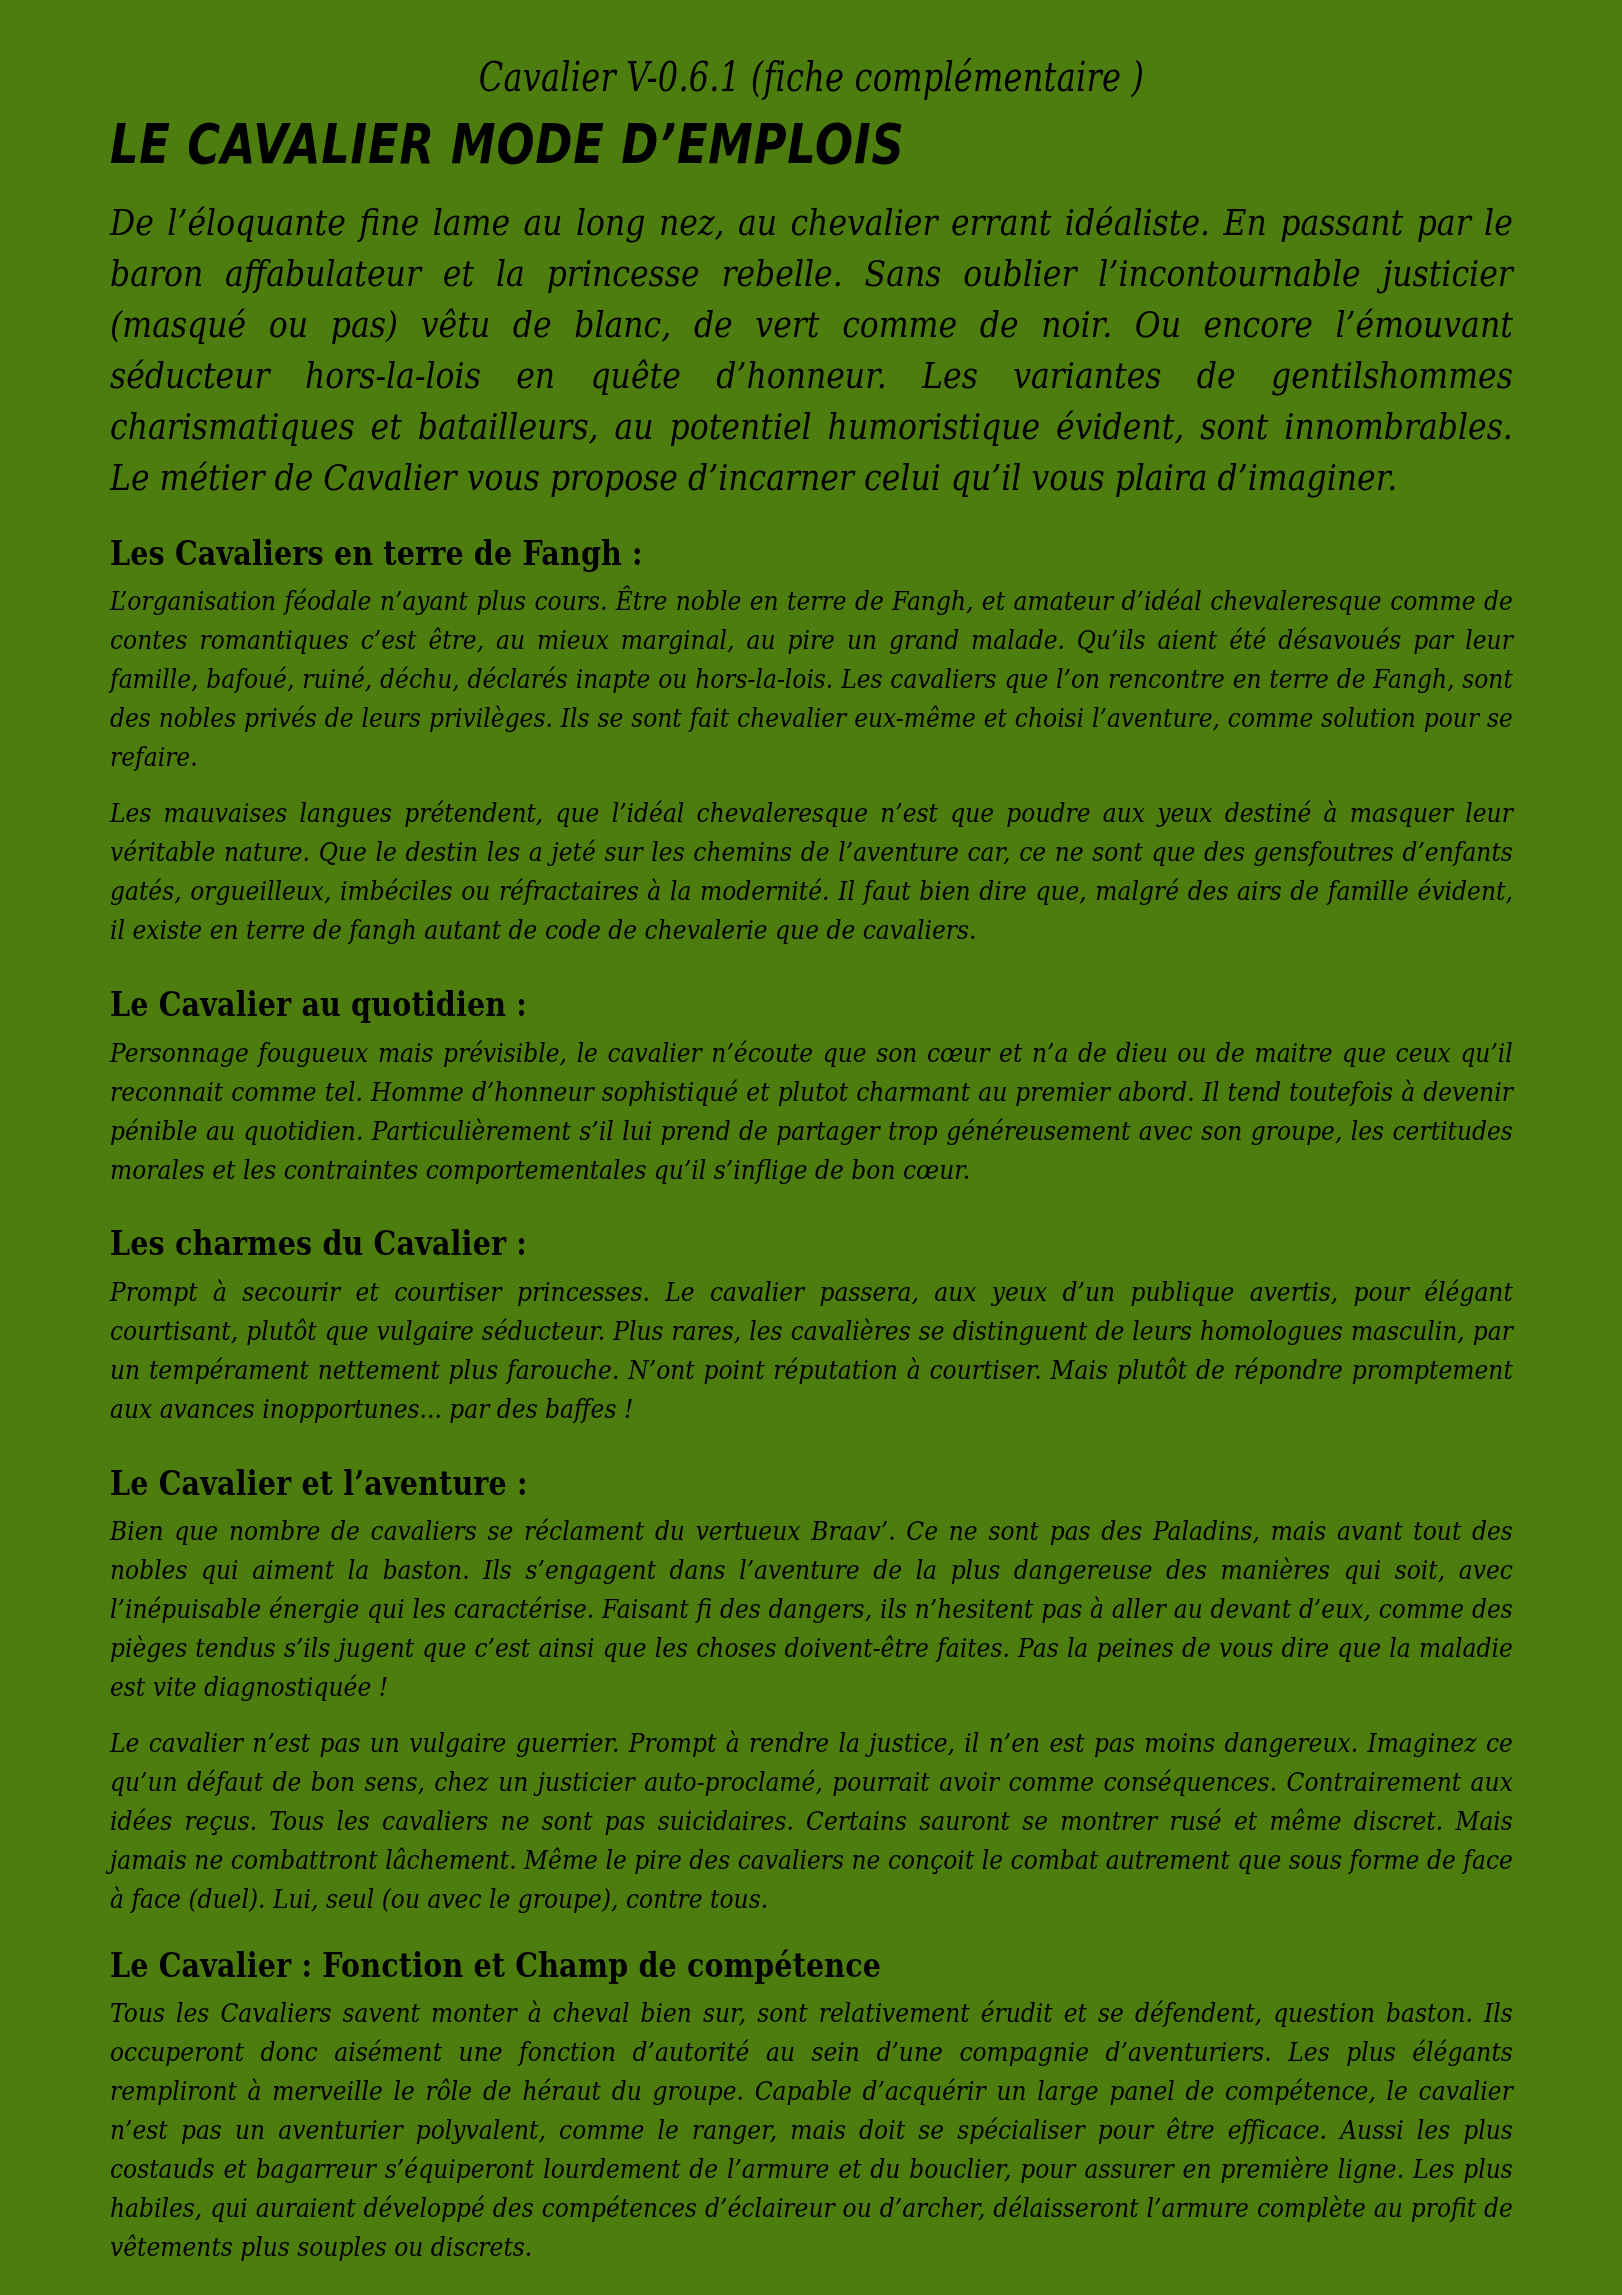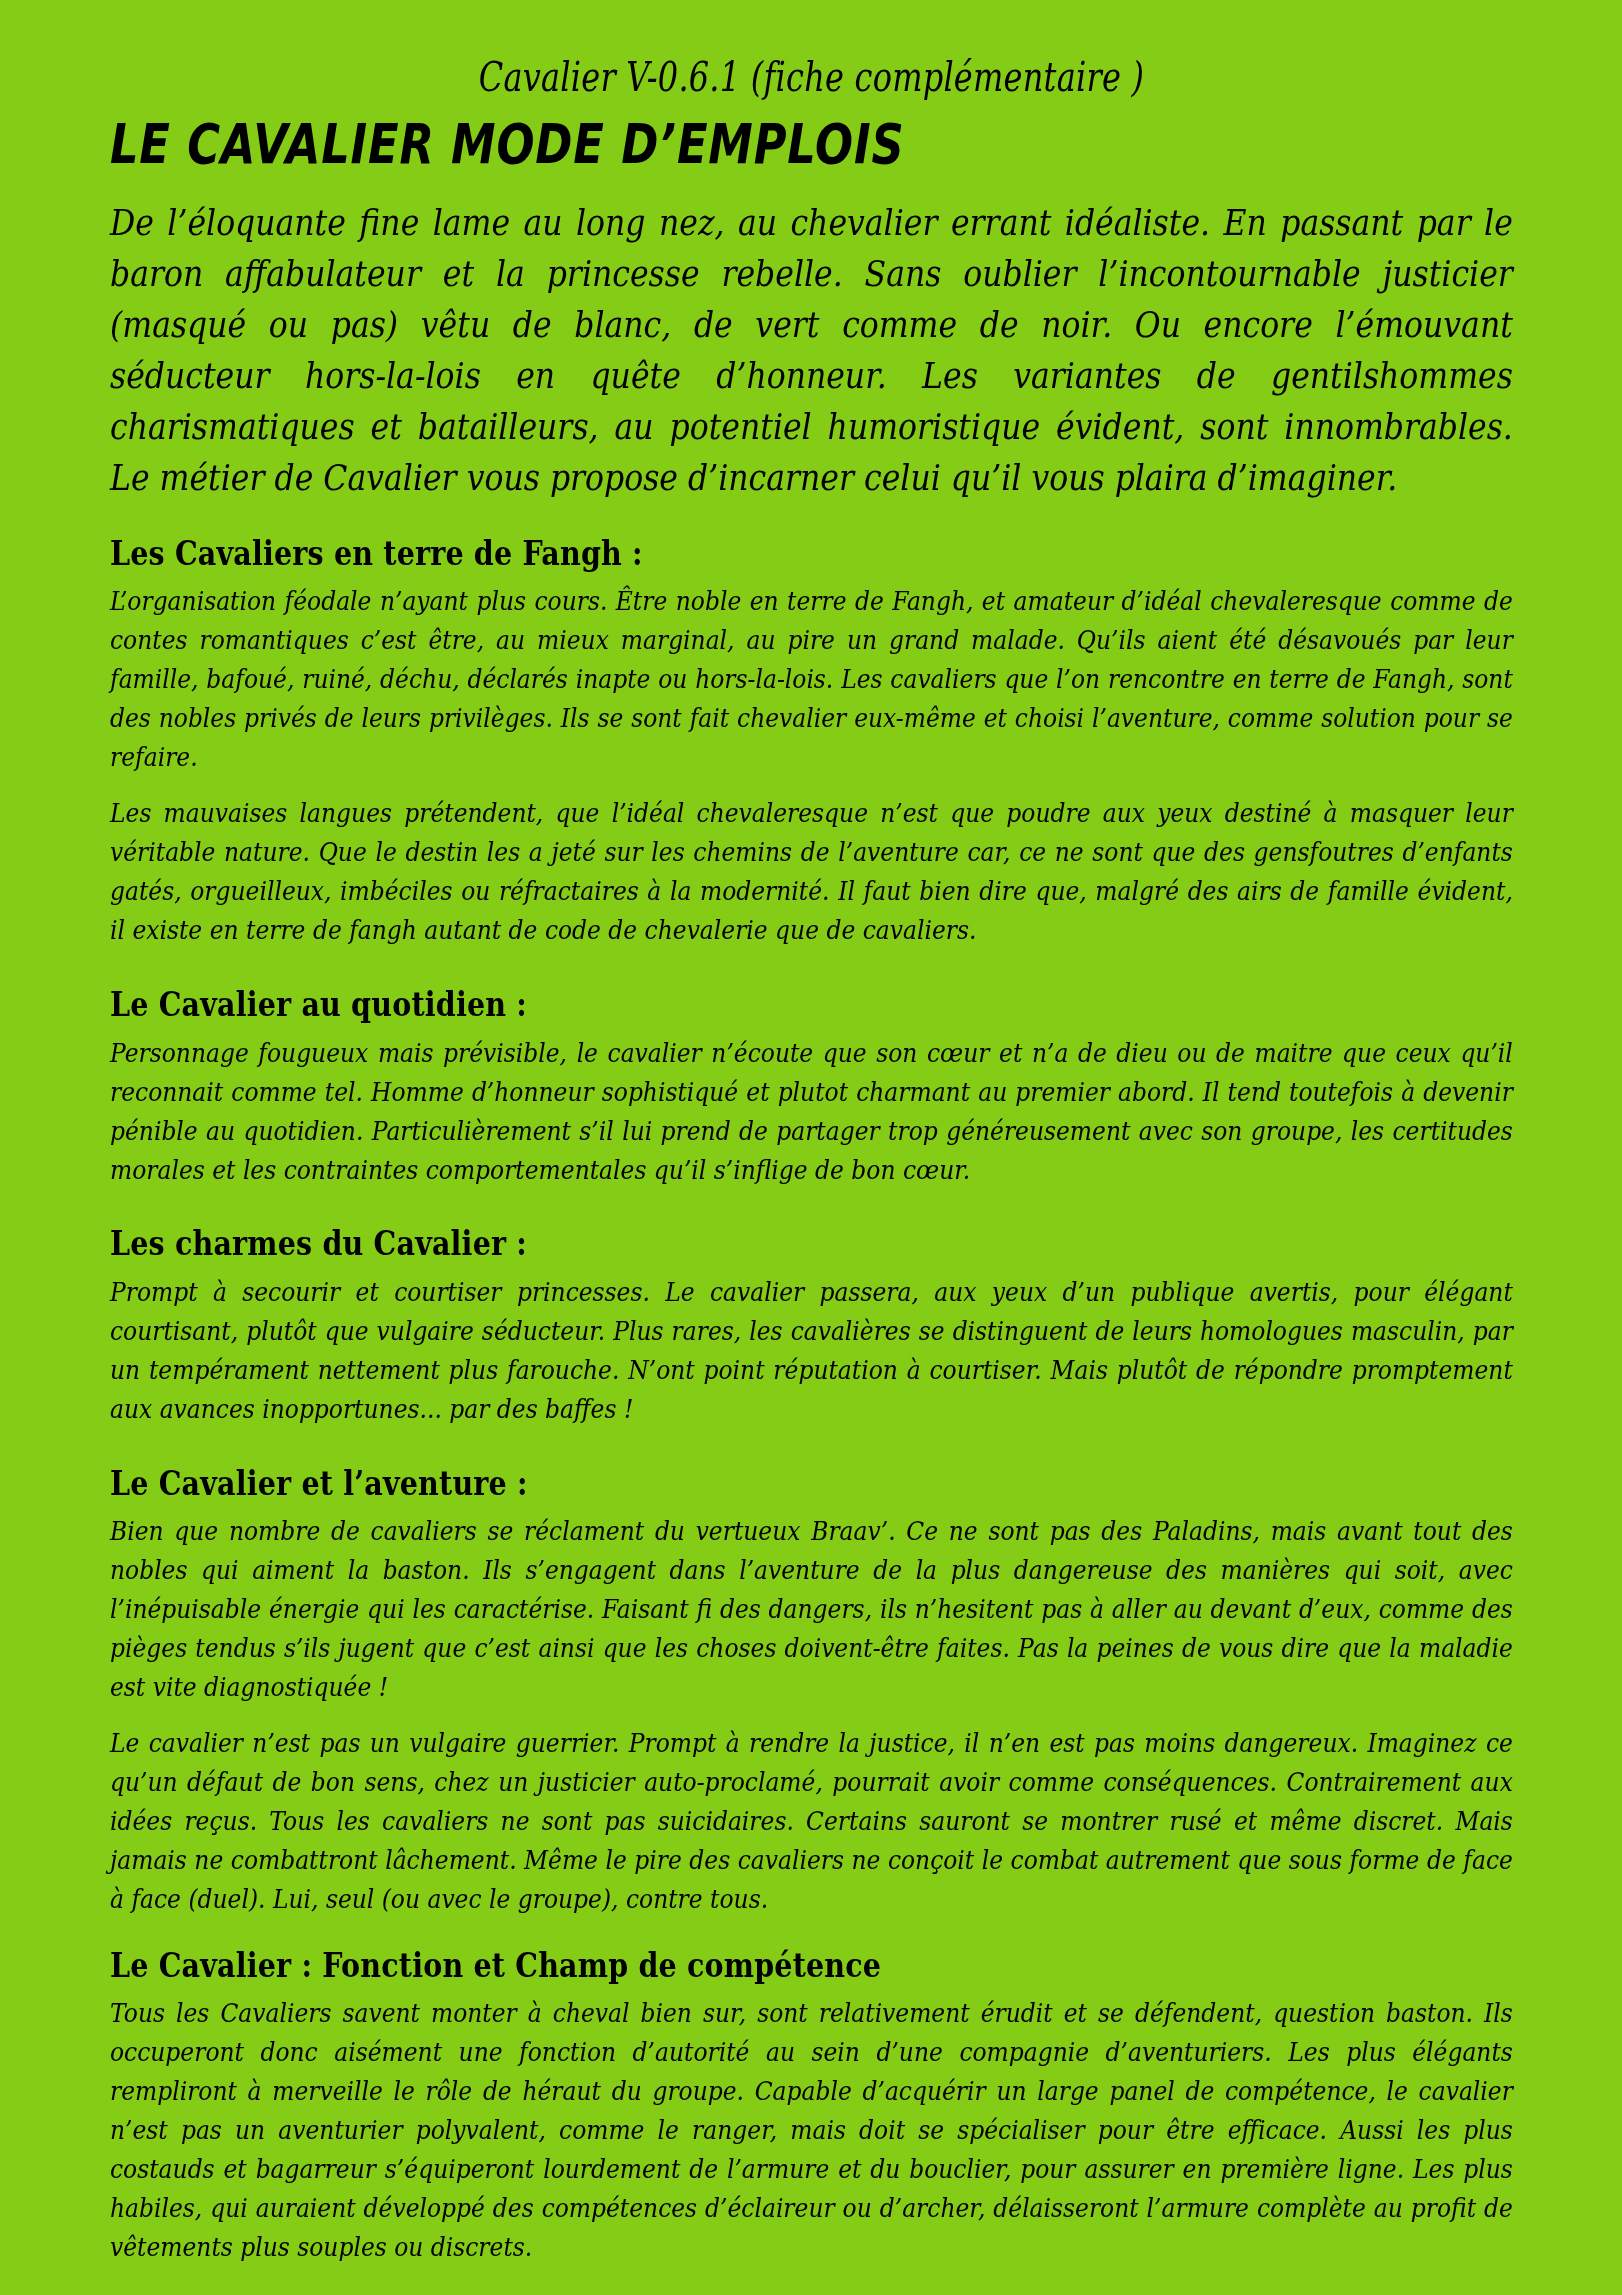--- a/index.html
+++ b/index.html
@@ -15,21 +15,21 @@
     color: #000000;
     -webkit-font-smoothing: antialiased;
   }
 
   .page {
     position: relative;
     width: 1623px;
     height: 2295px;
     box-sizing: border-box;
     padding: 56px 110px 0 110px;
-    background: #84cc16;
+    background: #4d7c0f;
     overflow: hidden;
   }
 
   
   .doc-header {
     text-align: center;
     font-family: "DejaVu Serif", "Liberation Serif", serif;
     font-style: italic;
     font-size: 41px;
     line-height: 1.05;

